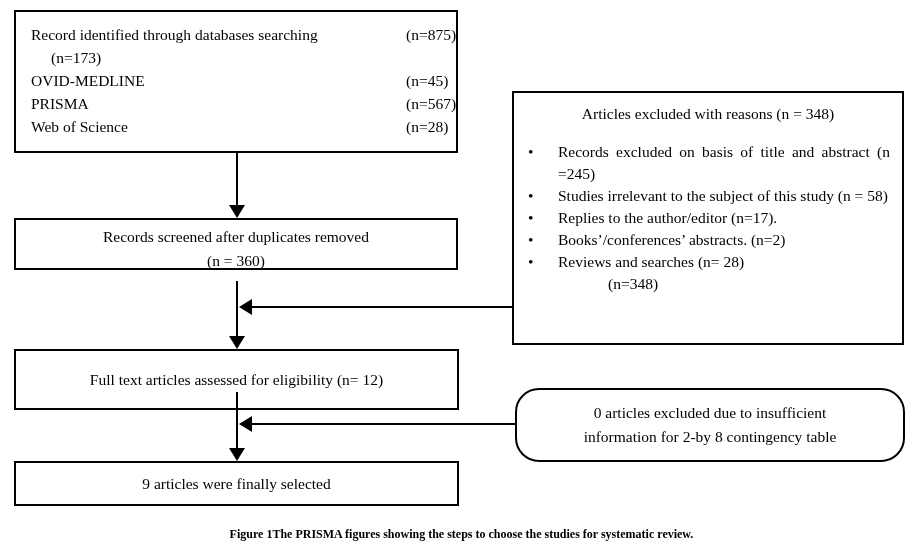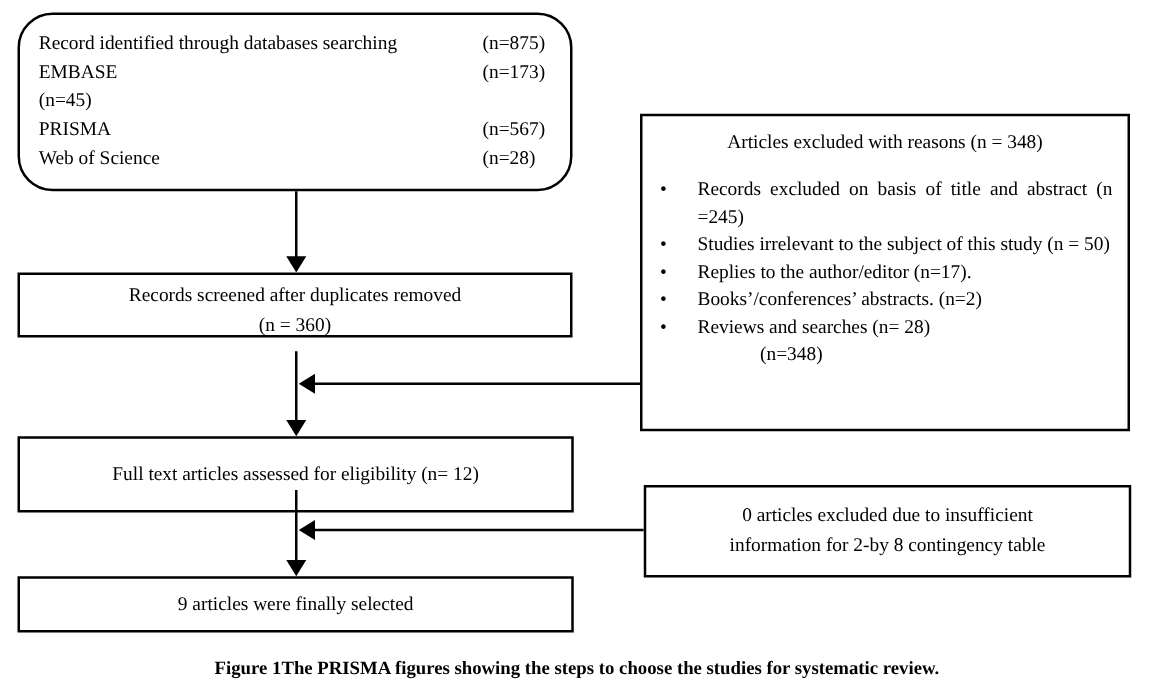--- a/index.html
+++ b/index.html
@@ -15,24 +15,24 @@
   }
   .box {
     position: absolute;
     border: 2px solid #000000;
     background: #ffffff;
     font-size: 15.5px;
   }
   .center-text { text-align: center; }
 
   
-  .id-box { padding: 11px 8px 0 15px; border-radius: 28px; }
+  .id-box { padding: 11px 8px 0 15px; }
   .id-row { display: flex; line-height: 23px; }
   .id-label { width: 355px; flex: 0 0 auto; }
-  .id-count { flex: 0 0 auto; }
+  .id-count { flex: 0 0 auto; margin-left: 20px; }
 
   
   .screening-box { padding-top: 5px; line-height: 24px; }
 
   
   .one-line-box { display: flex; align-items: center; justify-content: center; }
 
   
   .excl-box { padding: 10px 10px 0 10px; }
   .excl-title { text-align: center; line-height: 22px; }
@@ -61,38 +61,38 @@
     border-right: 13px solid #000000;
   }
 
   .caption {
     position: absolute;
     top: 527px;
     left: 0;
     width: 100%;
     text-align: center;
     font-weight: bold;
-    font-size: 15px;
+    font-size: 12px;
   }
 </style>
 </head>
 <body>
 
 <div class="canvas">
 
   <div class="box id-box" style="left:14px; top:10px; width:444px; height:143px;">
     <div class="id-row">
       <span class="id-label">Record identified through databases searching</span>
       <span class="id-count">(n=875)</span>
     </div>
     <div class="id-row">
-      <span class="id-label">EMBASE</span>
       <span class="id-count">(n=173)</span>
     </div>
     <div class="id-row">
+      <span class="id-label">OVID-MEDLINE</span>
       <span class="id-count">(n=45)</span>
     </div>
     <div class="id-row">
       <span class="id-label">PRISMA</span>
       <span class="id-count">(n=567)</span>
     </div>
     <div class="id-row">
       <span class="id-label">Web of Science</span>
       <span class="id-count">(n=28)</span>
     </div>
@@ -114,21 +114,21 @@
 
   <div class="box excl-box" style="left:512px; top:91px; width:392px; height:254px;">
     <div class="excl-title">Articles excluded with reasons (n = 348)</div>
     <div class="excl-bullets">
       <div class="bullet-item">
         <span class="bullet-glyph">•</span>
         <span class="bullet-text">Records excluded on basis of title and abstract (n =245)</span>
       </div>
       <div class="bullet-item">
         <span class="bullet-glyph">•</span>
-        <span class="bullet-text">Studies irrelevant to the subject of this study (n = 50)</span>
+        <span class="bullet-text">Studies irrelevant to the subject of this study (n = 58)</span>
       </div>
       <div class="bullet-item">
         <span class="bullet-glyph">•</span>
         <span class="bullet-text">Replies to the author/editor (n=17).</span>
       </div>
       <div class="bullet-item">
         <span class="bullet-glyph">•</span>
         <span class="bullet-text">Books’/conferences’ abstracts. (n=2)</span>
       </div>
       <div class="bullet-item">
@@ -142,21 +142,21 @@
   <div class="box one-line-box" style="left:14px; top:349px; width:445px; height:61px;">
     <span>Full text articles assessed for eligibility (n= 12)</span>
   </div>
 
   <div class="vline" style="left:236px; top:392px; height:57px;"></div>
   <div class="arrow-down" style="left:229px; top:448px;"></div>
 
   <div class="hline" style="left:251px; top:423px; width:264px;"></div>
   <div class="arrow-left" style="left:239px; top:416px;"></div>
 
-  <div class="box insuff-box center-text" style="left:515px; top:388px; width:390px; height:74px;">
+  <div class="box insuff-box center-text" style="left:515px; top:388px; width:390px; height:74px;border-radius:24px;">
     <div>0 articles excluded due to insufficient</div>
     <div>information for 2-by 8 contingency table</div>
   </div>
 
   <div class="box one-line-box" style="left:14px; top:461px; width:445px; height:45px;">
     <span>9 articles were finally selected</span>
   </div>
 
   <div class="caption">Figure 1The PRISMA figures showing the steps to choose the studies for systematic review.</div>
 

